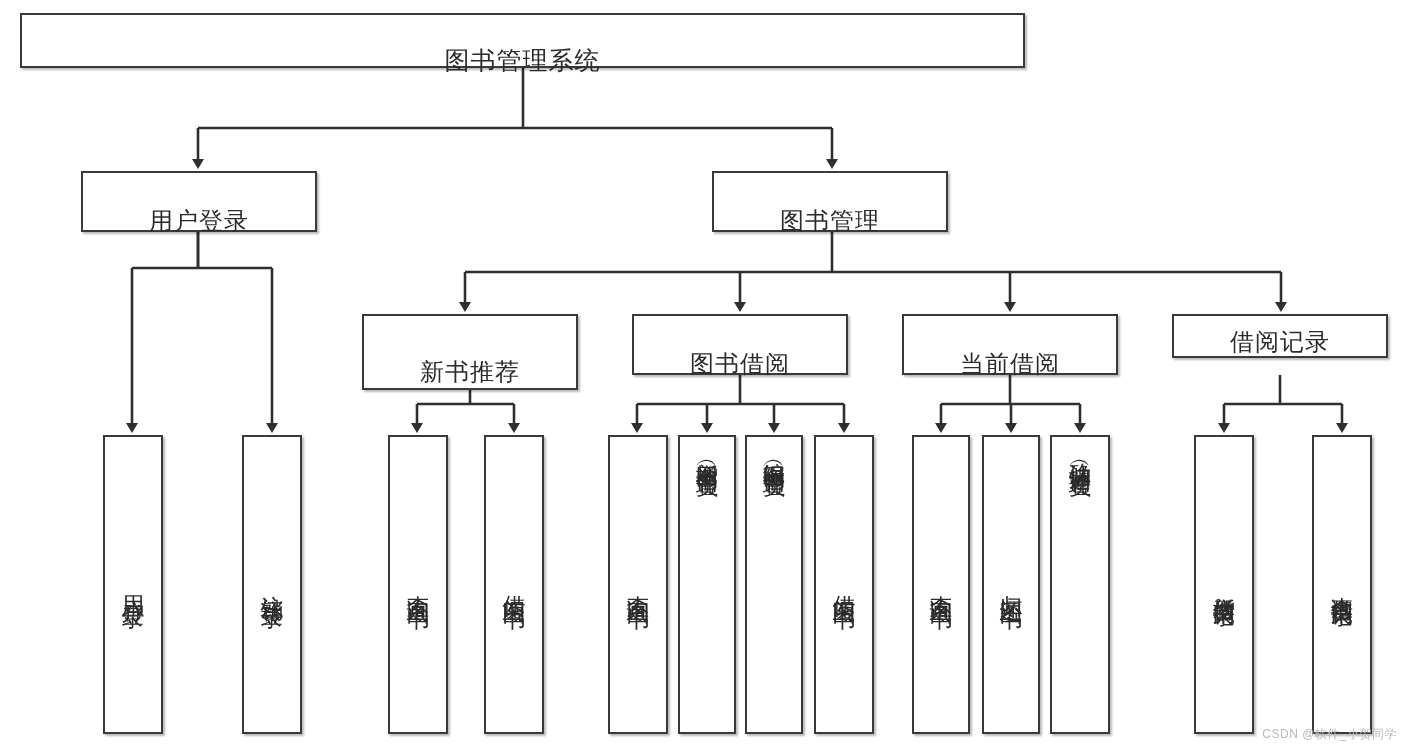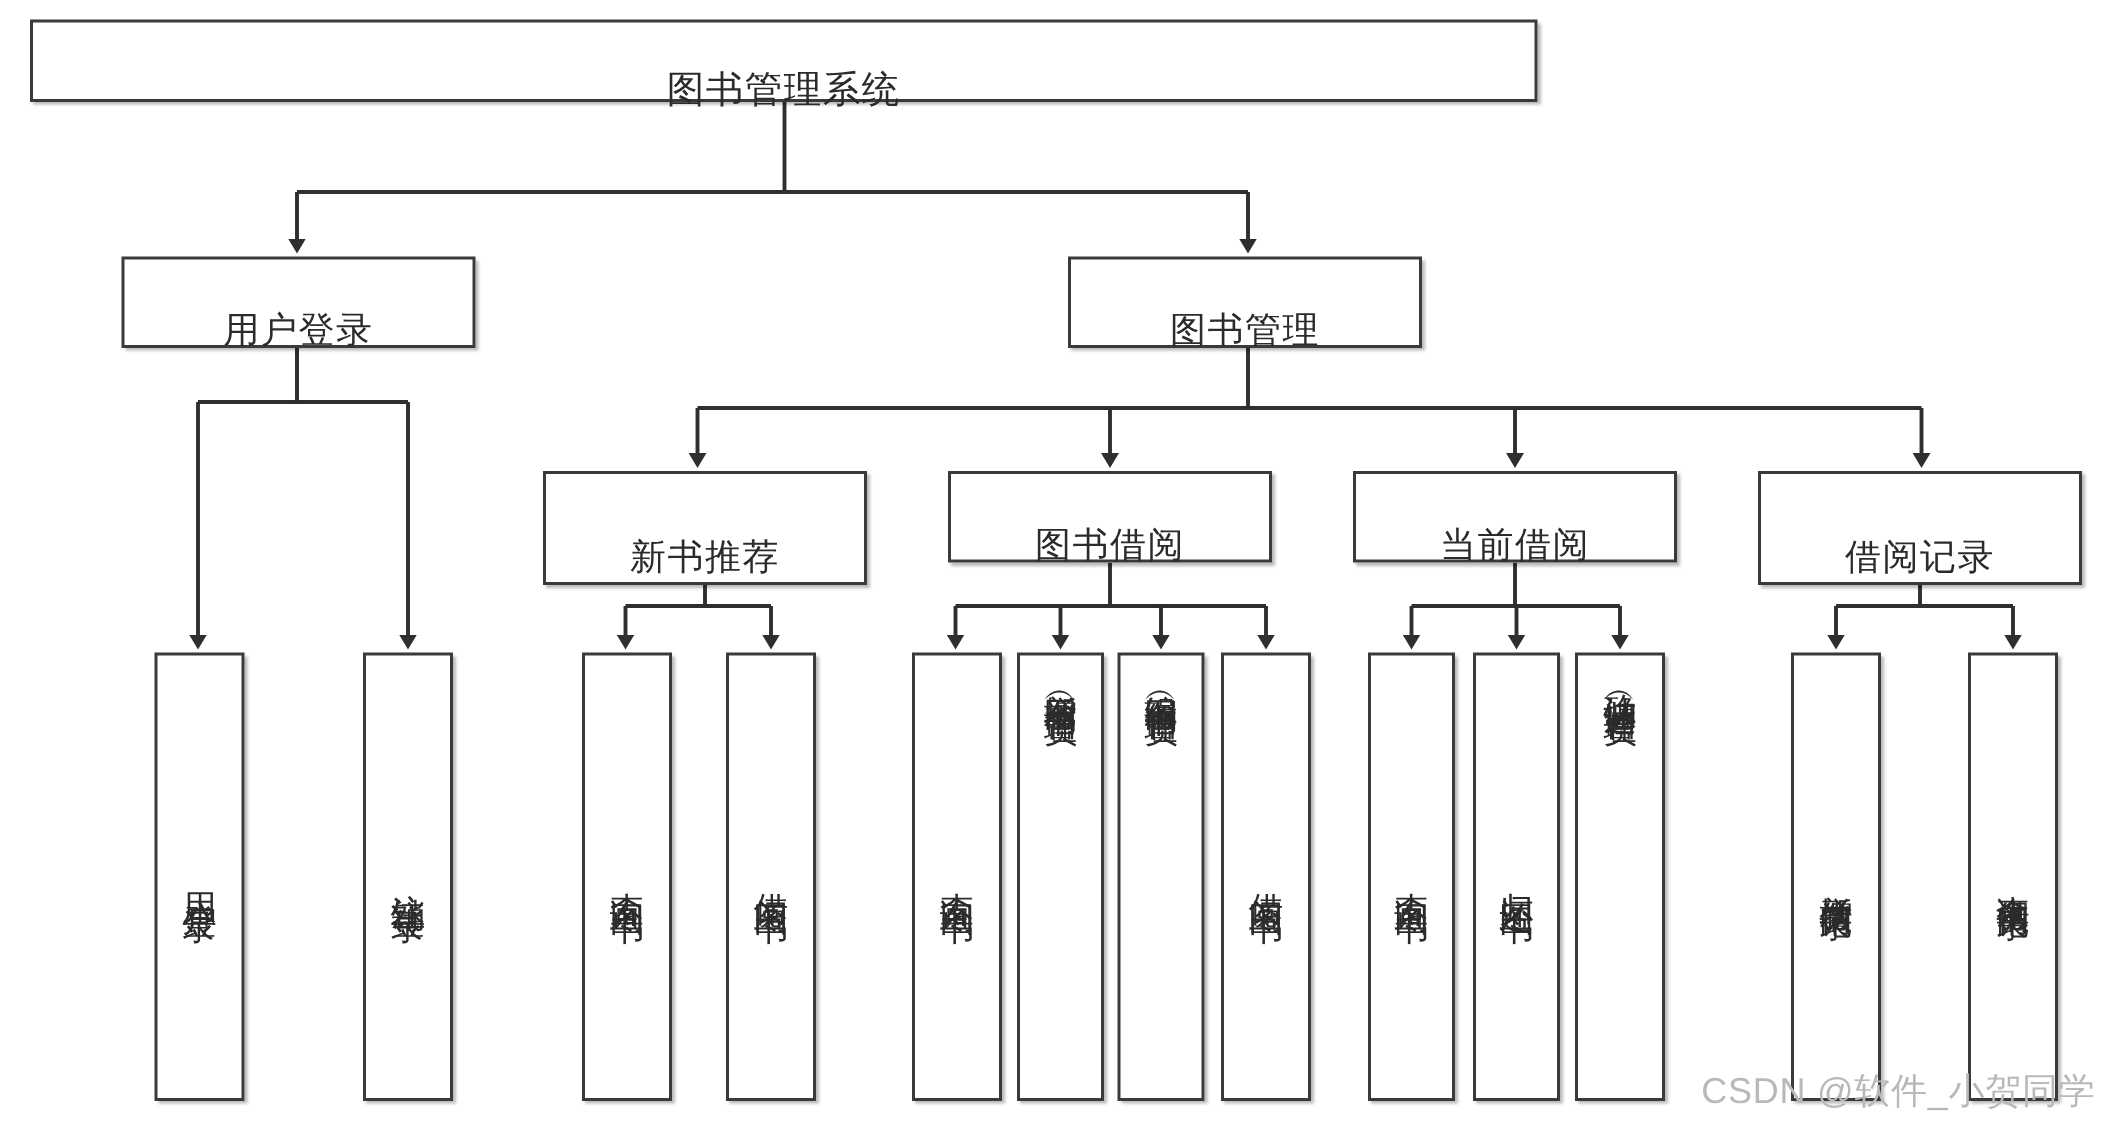--- a/index.html
+++ b/index.html
@@ -68,21 +68,21 @@
     font-size: 22px;
   }
   .node.vert.centered {
     align-items: center;
     padding-top: 0;
   }
   #watermark {
     position: absolute;
     right: 8px;
     bottom: 4px;
-    font-size: 24px;
+    font-size: 12px;
     color: #b9b9b9;
     letter-spacing: 0.5px;
     z-index: 5;
     white-space: nowrap;
   }
 </style>
 </head>
 <body>
 
 <div id="canvas">
@@ -152,21 +152,21 @@
 
   <div class="node horiz" style="left:362px; top:314px; width:216px; height:76px;">
     <span class="label">新书推荐</span>
   </div>
   <div class="node horiz" style="left:902px; top:314px; width:216px; height:61px;">
     <span class="label">当前借阅</span>
   </div>
   <div class="node horiz" style="left:632px; top:314px; width:216px; height:61px;">
     <span class="label">图书借阅</span>
   </div>
-  <div class="node horiz" style="left:1172px; top:314px; width:216px; height:76px;">
+  <div class="node horiz" style="left:1172px; top:314px; width:216px; height:44px;align-items:flex-end;">
     <span class="label">借阅记录</span>
   </div>
 
   <div class="node vert centered" style="left:103px; top:435px; width:60px; height:299px;">
     <span class="label">用户登录</span>
   </div>
   <div class="node vert centered" style="left:242px; top:435px; width:60px; height:299px;">
     <span class="label">注销登录</span>
   </div>
 

